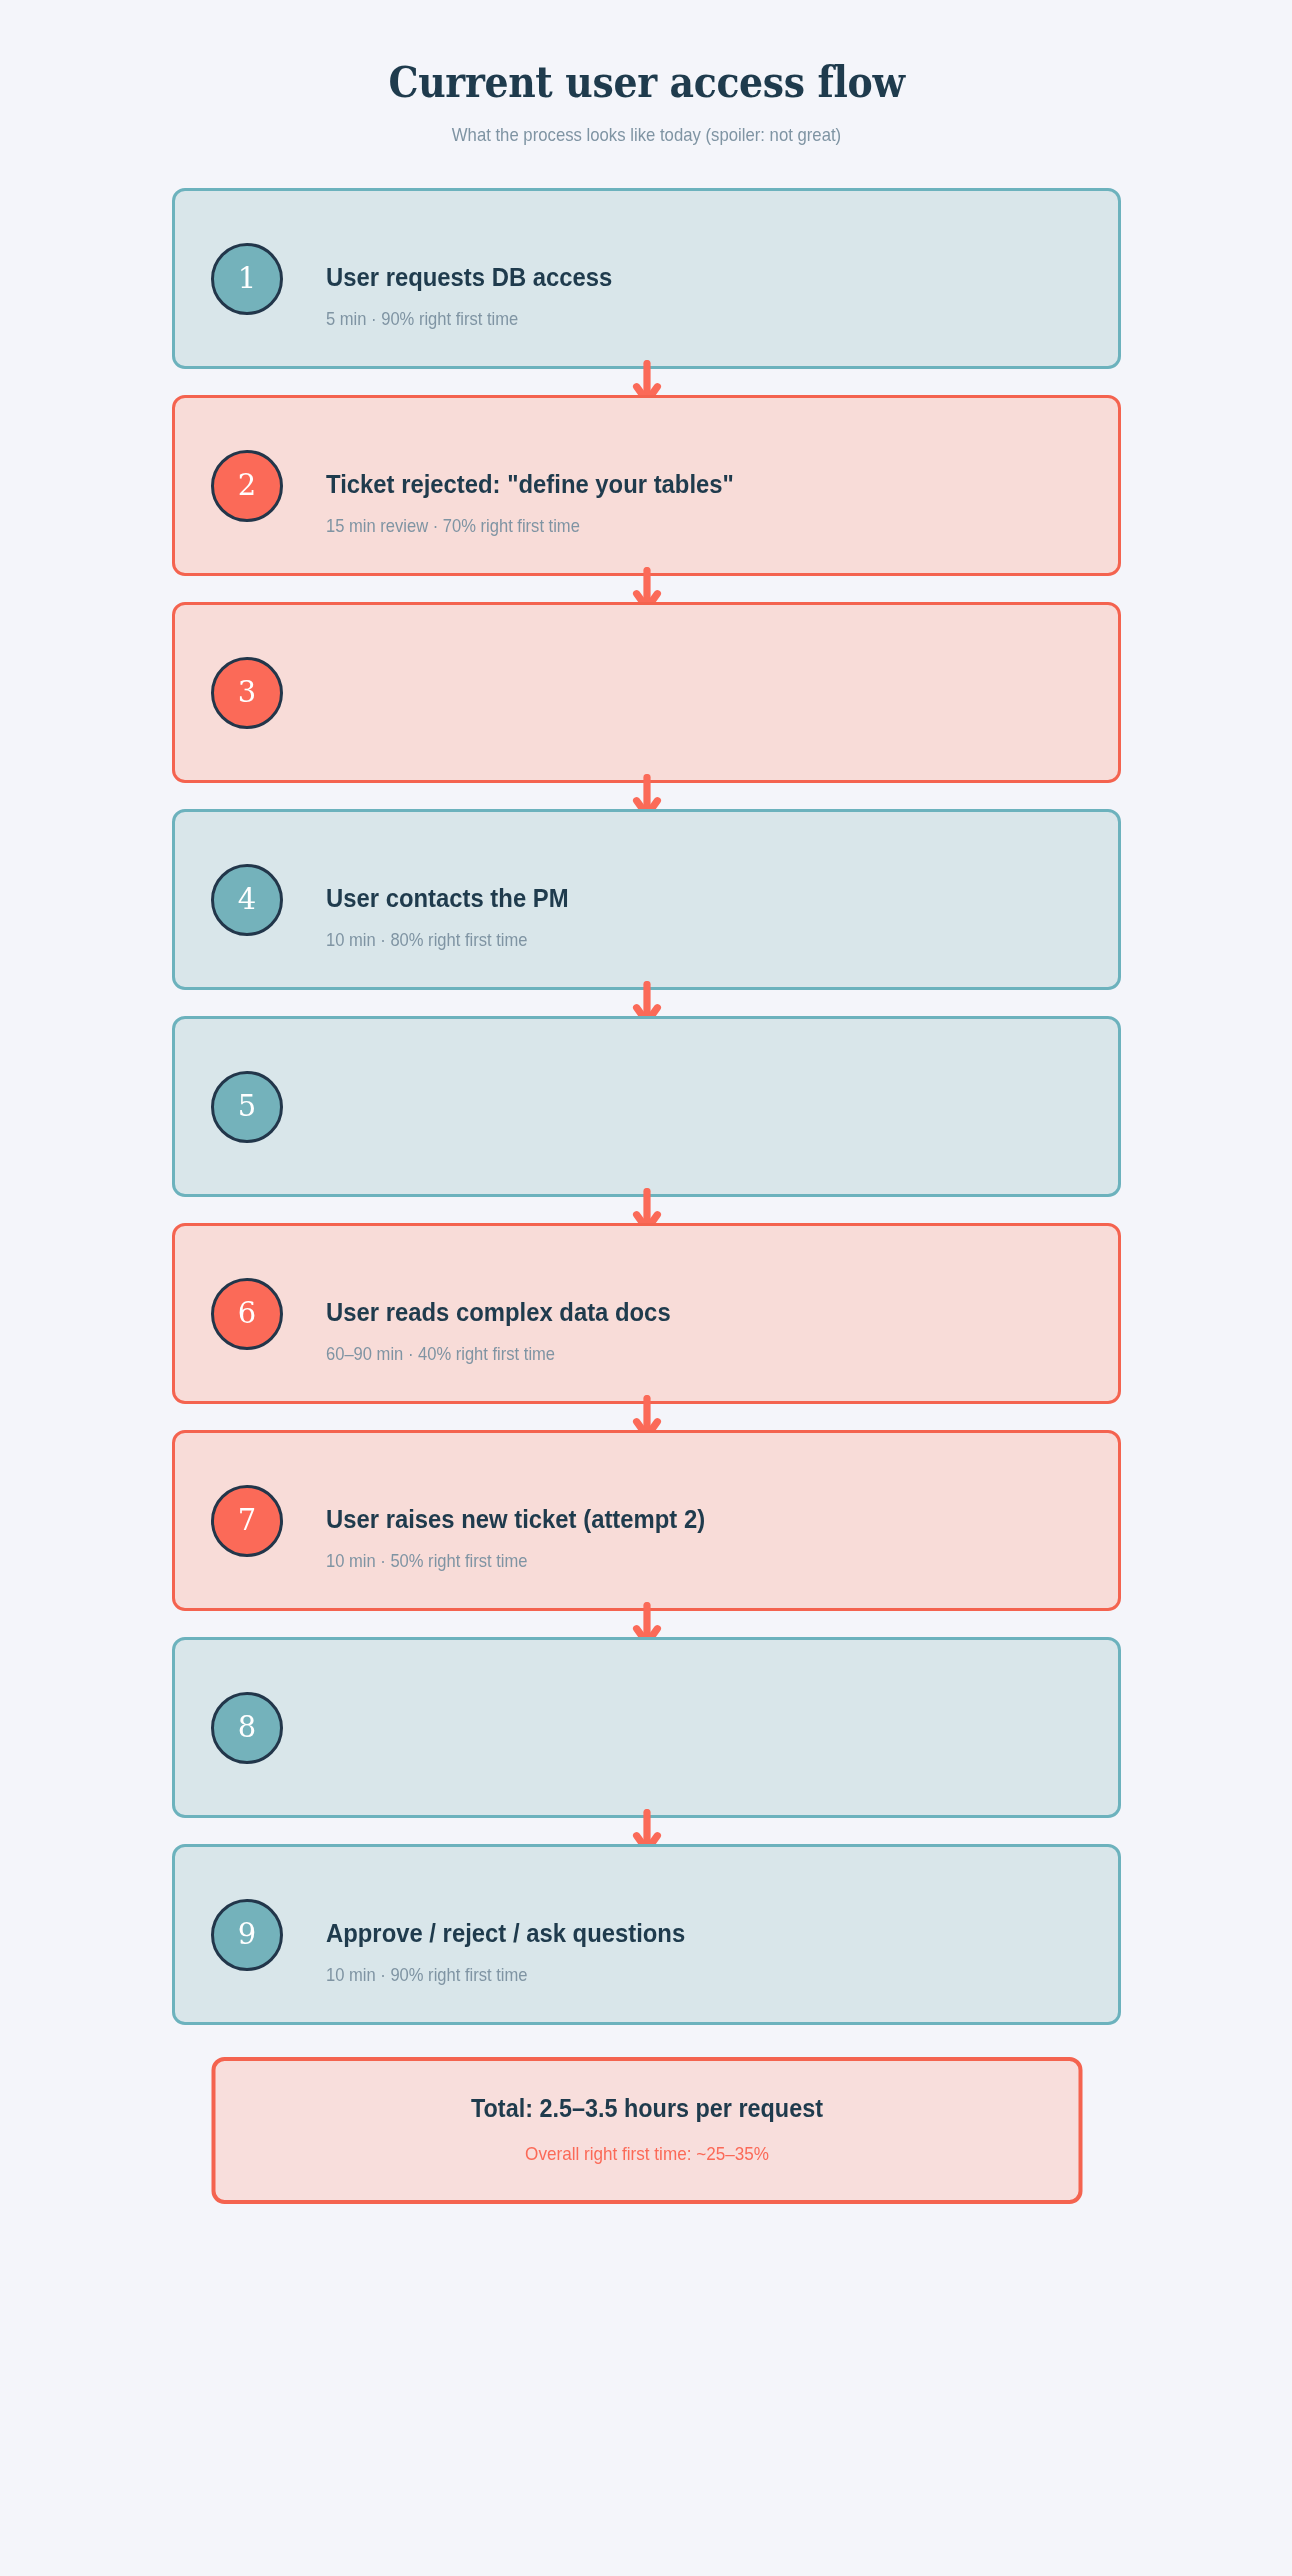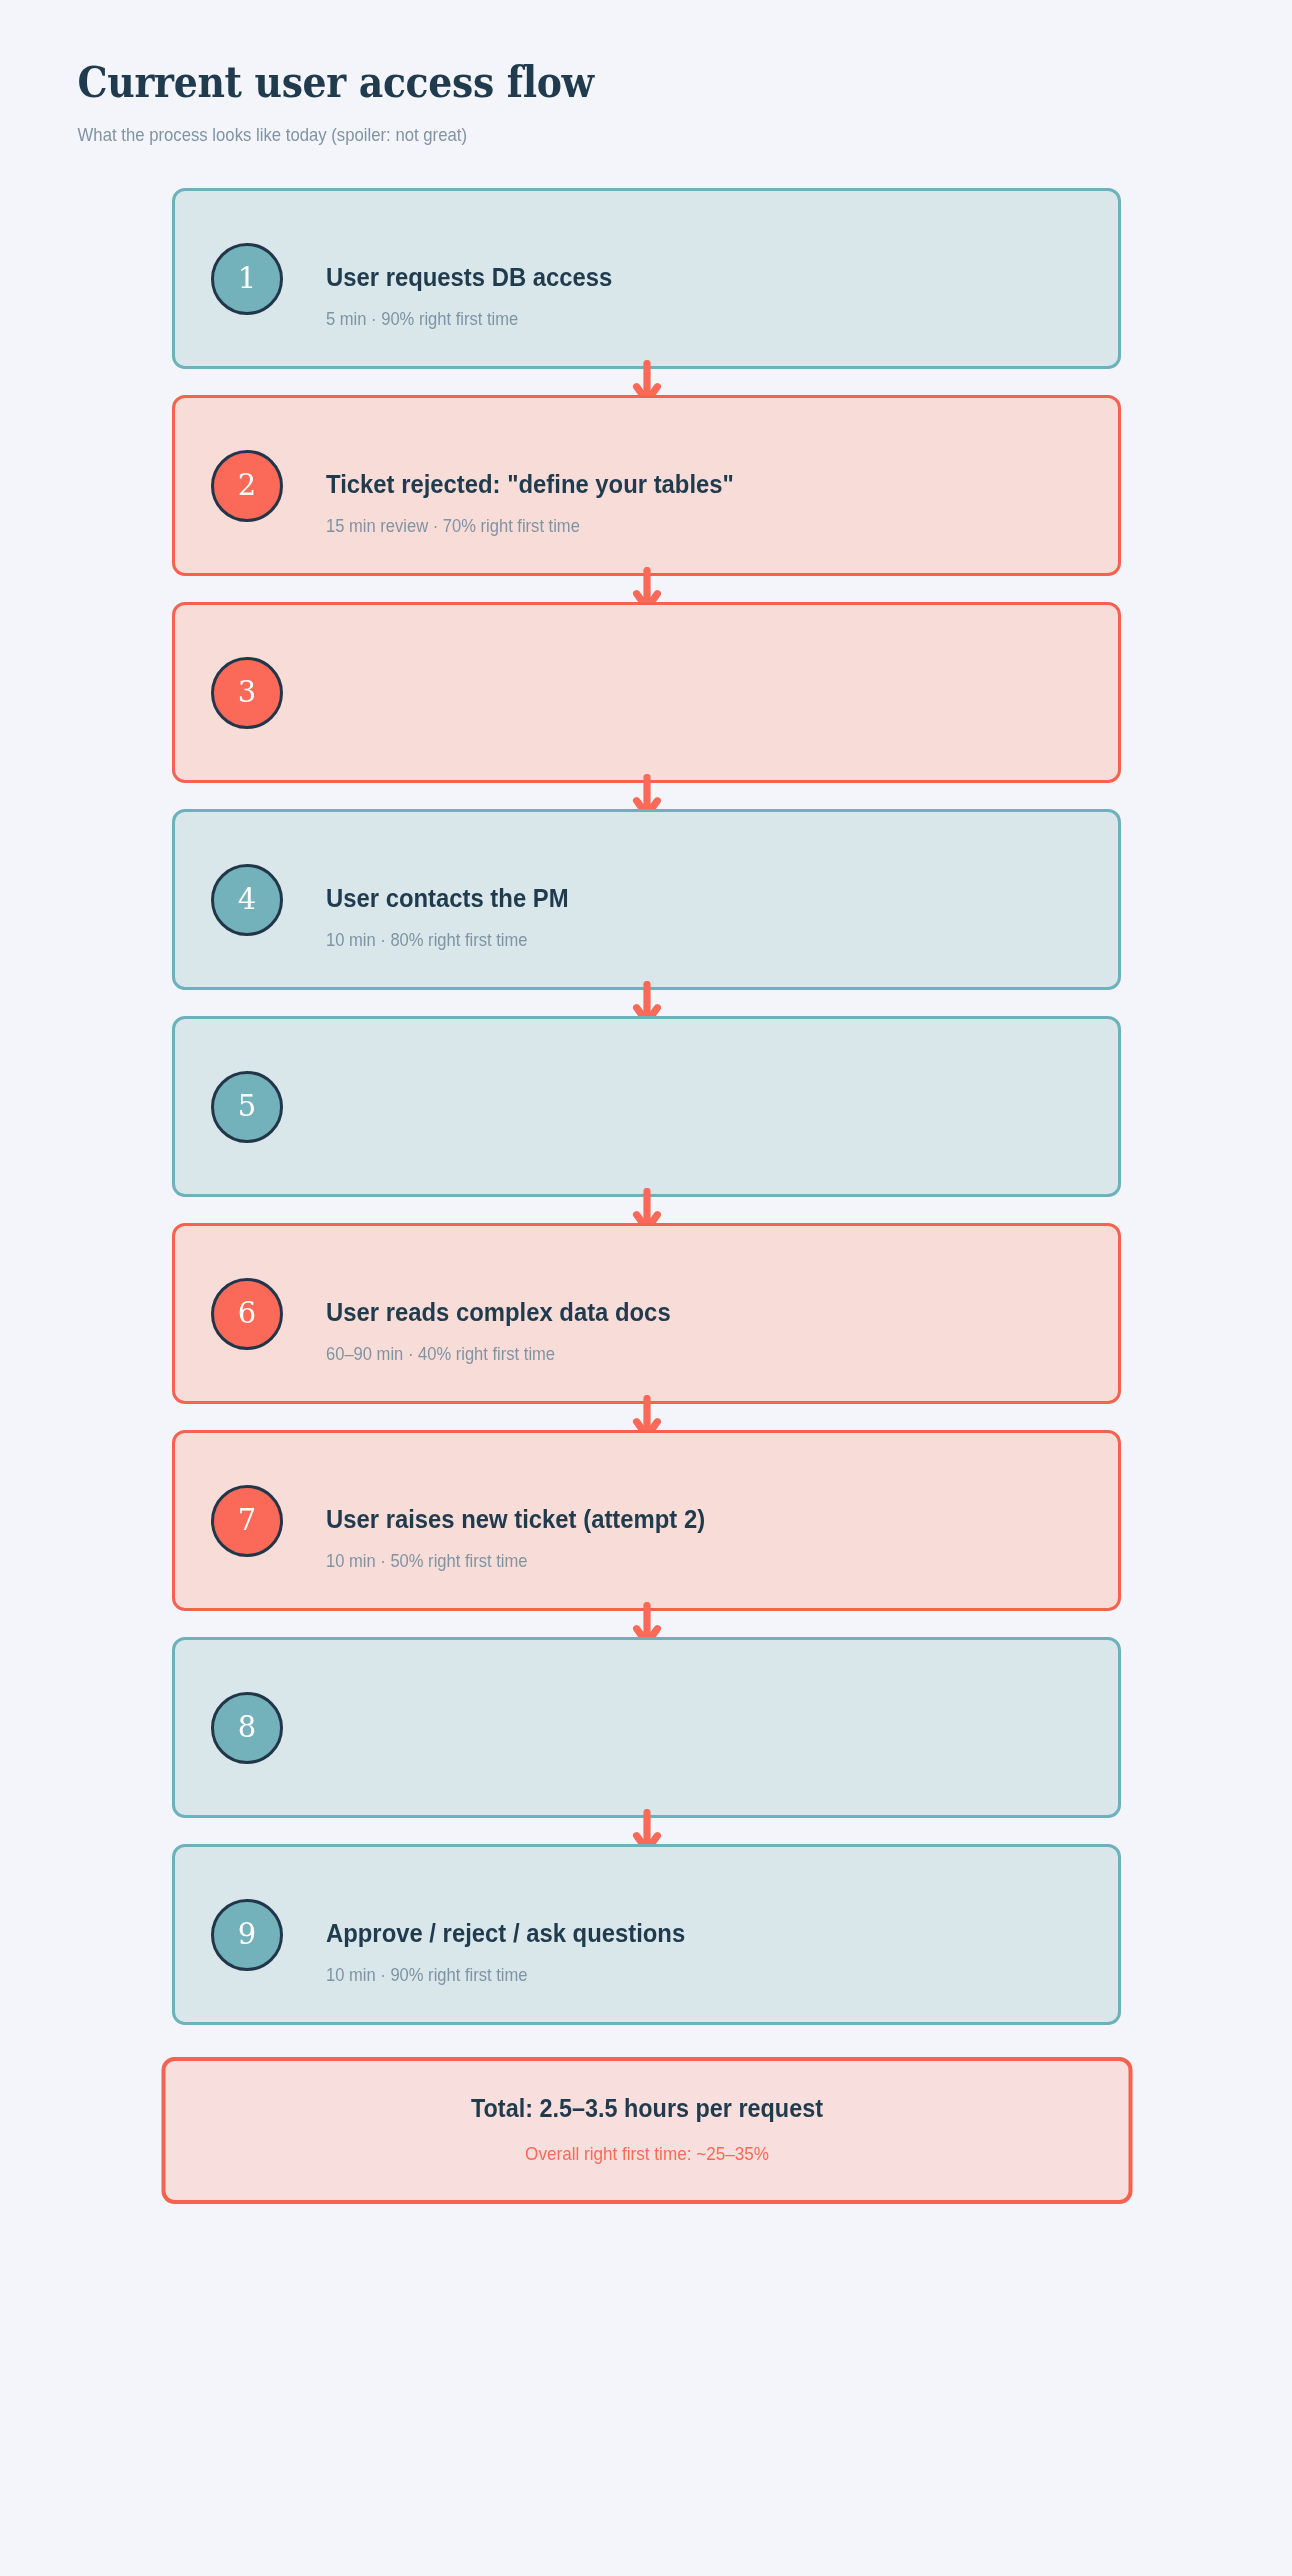--- a/index.html
+++ b/index.html
@@ -17,21 +17,21 @@
   .page {
     position: relative;
     width: 1293px;
     height: 2576px;
     box-sizing: border-box;
   }
 
   
   .header {
     padding-top: 59px;
-    text-align: left;
+    text-align: center;
   }
   .page-title {
     font-family: "DejaVu Serif", "Liberation Serif", serif;
     font-weight: bold;
     font-size: 43px;
     line-height: 1.08;
     color: #1f3b4d;
     letter-spacing: -0.4px;
     margin: 0;
     transform: scaleX(0.88);
@@ -133,21 +133,21 @@
     transform: translateX(-50%);
     display: block;
   }
 
   
   .total-box {
     position: absolute;
     left: 50%;
     transform: translateX(-50%);
     top: 2057px;
-    width: 971px;
+    width: 871px;
     box-sizing: border-box;
     border: 4px solid #f4634f;
     border-radius: 13px;
     background: rgba(248, 220, 216, 0.90);
     padding: 32px 8px 35px;
     text-align: center;
   }
   .total-title {
     margin: 0;
     font-family: "Liberation Sans", sans-serif;

